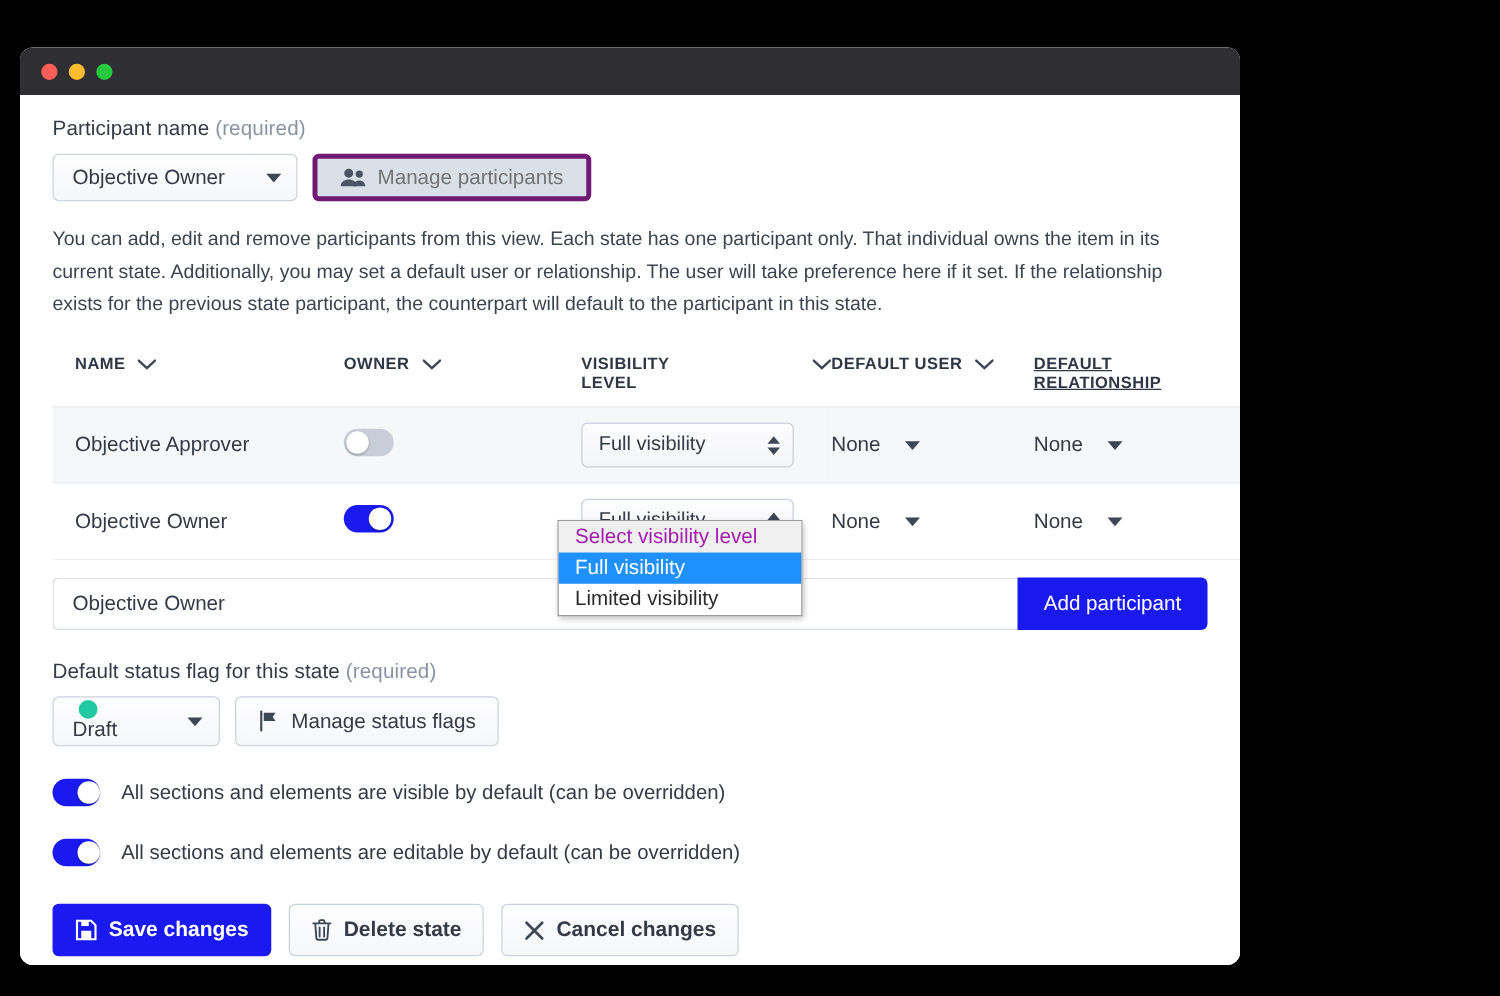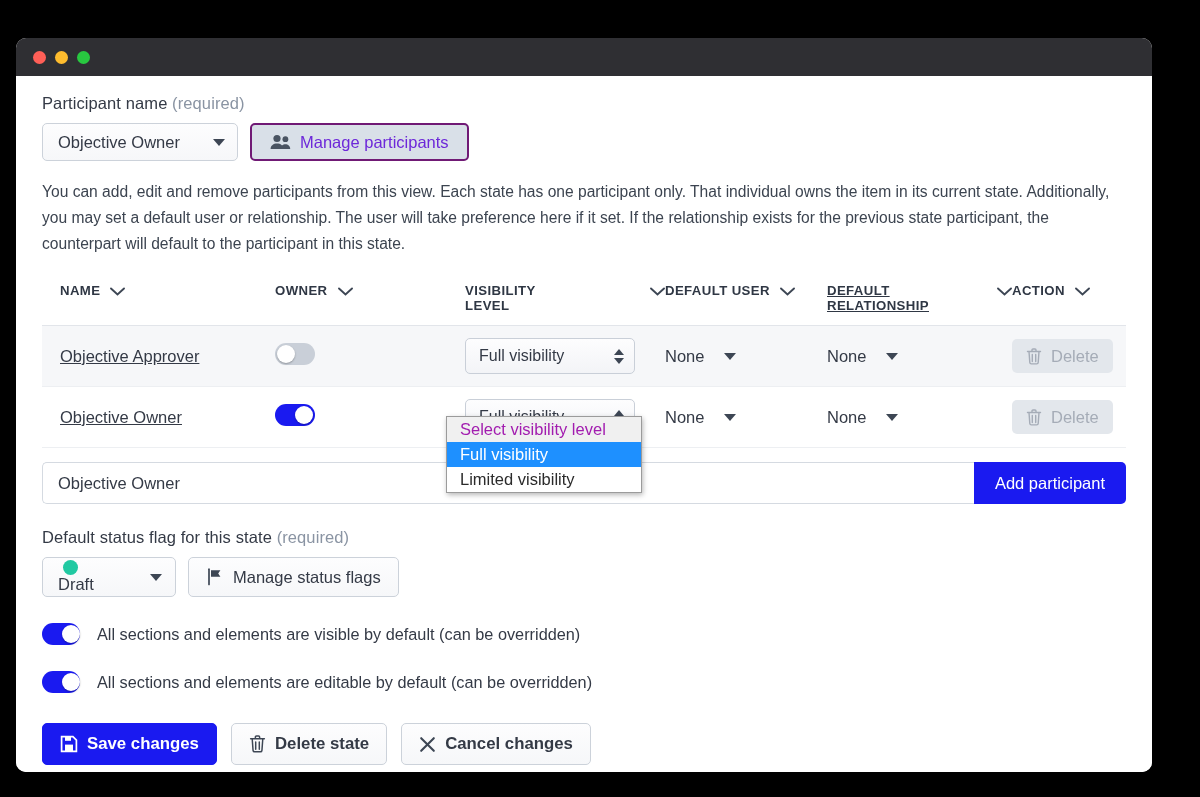--- a/index.html
+++ b/index.html
@@ -13,21 +13,21 @@
   body {
     font-family: "Liberation Sans", sans-serif;
     -webkit-font-smoothing: antialiased;
   }
 
   
   .window {
     position: absolute;
     left: 16px;
     top: 38px;
-    width: 1136px;
+    width: 976px;
     height: 734px;
     border-radius: 10px;
     background: #ffffff;
     box-shadow: 0 2px 10px rgba(0,0,0,0.5);
     overflow: hidden;
     display: flex;
     flex-direction: column;
   }
   .titlebar {
     height: 38px;
@@ -107,22 +107,22 @@
     border-radius: 5px;
     font-size: 16.5px;
     cursor: pointer;
     border: 1px solid #ccd2da;
     background: linear-gradient(#fdfdfe, #f6f7f9);
     color: #343a46;
     white-space: nowrap;
   }
   .btn-manage {
     background: #d9e0e8;
-    border: 2px solid #701a75;
-    color: #6d28d9;
+    border: 4px solid #701a75;
+    color: #737373;
     padding: 0 18px;
   }
 
   
   .desc {
     margin-top: 18px;
     font-size: 15.6px;
     line-height: 26px;
     color: #3c4450;
     max-width: 1140px;
@@ -154,21 +154,20 @@
     flex: 0 0 auto;
     margin-top: 1px;
   }
   table.participants td {
     font-size: 16.5px;
     color: #343a46;
     padding: 0;
     height: 60px;
     vertical-align: middle;
     border-bottom: 1px solid #edeff2;
-    text-decoration: underline;
   }
   tr.striped td { background: #f6f7f9; }
 
   .col-name   { width: 215px; padding-left: 18px !important; }
   .col-owner  { width: 190px; }
   .col-vis    { width: 200px; }
   .col-duser  { width: 162px; }
   .col-drel   { width: 185px; }
   .col-action { width: auto; }
 

